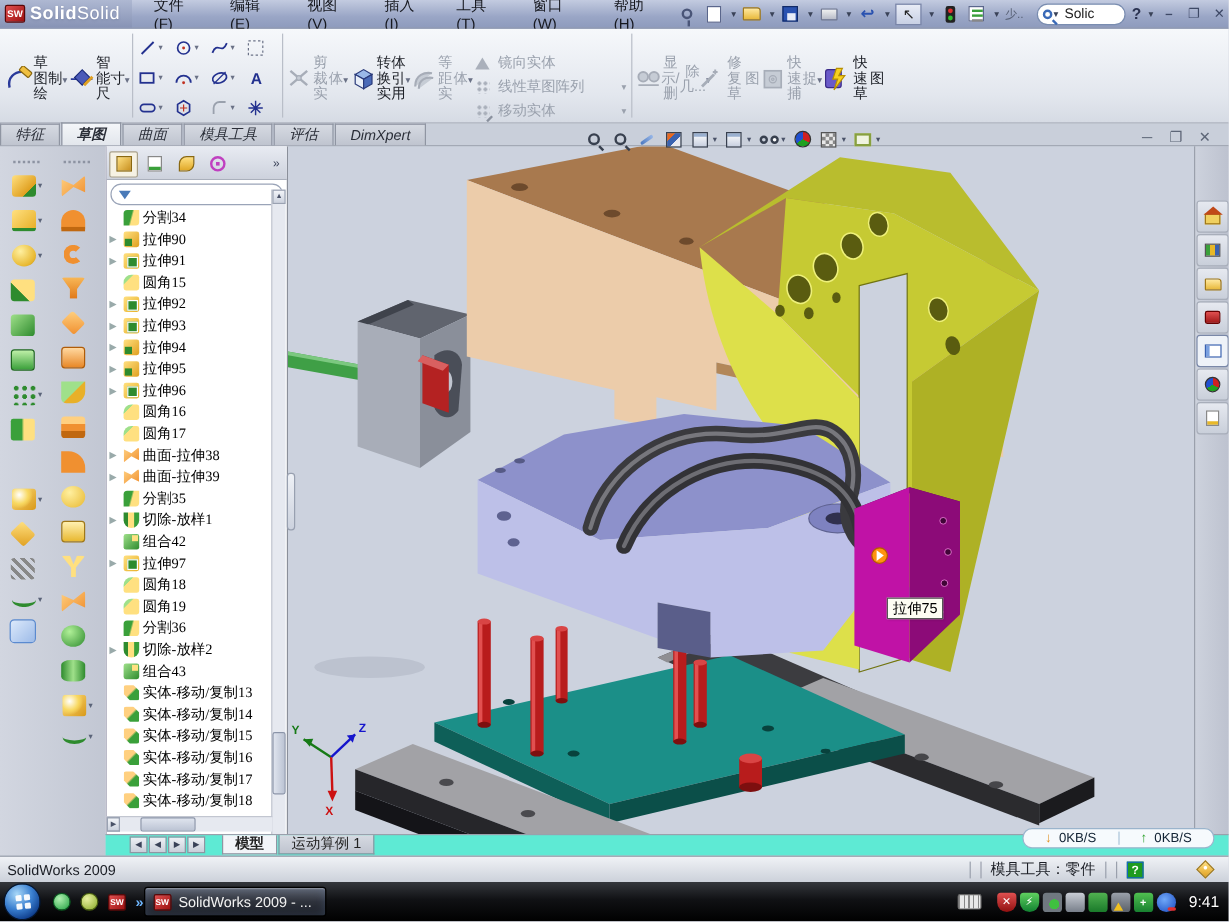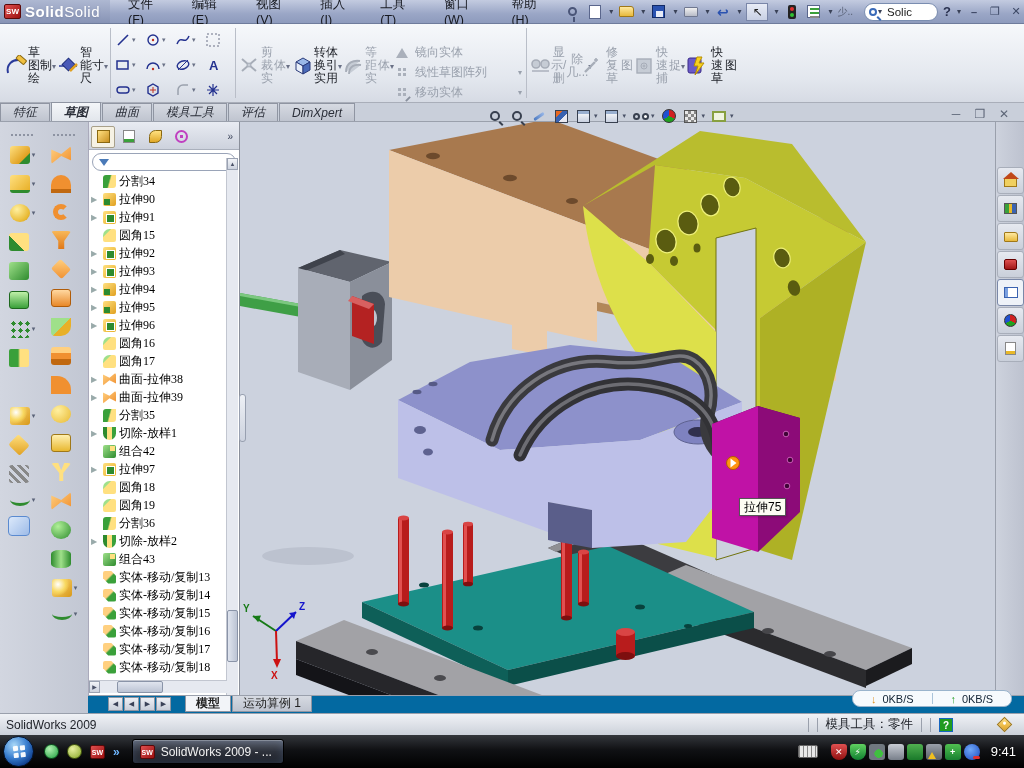--- a/index.html
+++ b/index.html
@@ -171,21 +171,21 @@
   .rp-home { width:13px; height:9px; background:#f0d060; border:1px solid #a07818; position:relative; margin-top:4px; }
   .rp-home::before { content:""; position:absolute; left:-2px; top:-7px; border-left:8px solid transparent; border-right:8px solid transparent; border-bottom:7px solid #c04818; }
   .rp-lib { width:13px; height:11px; background:linear-gradient(90deg,#3aa03a 33%,#e8b828 33% 66%,#3a62b0 66%); border:1px solid #555; }
   .rp-foldr { width:14px; height:10px; background:linear-gradient(#ffe9a0,#e8b93c); border:1px solid #a07818; border-radius:1px 3px 1px 1px; }
   .rp-tool { width:13px; height:11px; background:linear-gradient(#e05050,#a01818); border:1px solid #600; border-radius:2px; }
   .rp-pal { width:14px; height:11px; background:#fff; border:1px solid #3a62b0; box-shadow:inset 3px 0 0 #7aa0e0; }
   .rp-ball { width:13px; height:13px; border-radius:50%; background:conic-gradient(#d02020 0 33%,#20a020 33% 66%,#2050d0 66%); border:1px solid #333; }
   .rp-doc { width:11px; height:13px; background:#fff; border:1px solid #888; box-shadow:inset 0 -3px 0 #e8b828; }
 
   
-  .docbar { position:absolute; left:88px; top:695px; width:936px; height:18px; background:#0369a1; border-top:1px solid #9aa0ac; display:flex; align-items:flex-start; }
+  .docbar { position:absolute; left:88px; top:695px; width:936px; height:18px; background:#5eead4; border-top:1px solid #9aa0ac; display:flex; align-items:flex-start; }
   .nav-btn { width:15px; height:14px; margin-top:1px; background:linear-gradient(#eef0f5,#c9cfda); border:1px solid #8f95a2; color:#3a4258; font-size:7px; display:flex; align-items:center; justify-content:center; }
   .dtab { height:16px; padding:0 10px; display:flex; align-items:center; font-size:12px; color:#222; background:linear-gradient(#d6dae2,#bfc4cf); border:1px solid #8f95a2; border-top:none; margin-right:1px; }
   .dtab.active { background:#f2f4f8; font-weight:bold; }
 
   
   .statusbar { position:absolute; left:0; top:713px; width:1024px; height:22px; background:linear-gradient(#f0f2f6,#ccd1da); border-top:1px solid #9aa0ac; display:flex; align-items:center; color:#1c1f26; }
   .sb-left { padding-left:6px; font-size:12px; }
   .sb-right { margin-left:auto; display:flex; align-items:center; gap:8px; padding-right:10px; }
   .sb-sep { width:1px; height:14px; background:#9aa0ac; }
   .sb-help { width:14px; height:14px; background:#1f9b1f; border:1px solid #1565c0; color:#fff; font-size:10px; font-weight:bold; text-align:center; line-height:13px; }
@@ -203,21 +203,21 @@
   .taskbar { position:absolute; left:0; top:735px; width:1024px; height:33px; background:linear-gradient(#34373c,#101114 45%,#000); display:flex; align-items:center; }
   .orb { position:absolute; left:3px; top:1px; width:31px; height:31px; border-radius:50%;
     background:radial-gradient(circle at 35% 28%,#a8d8f8,#3a7fd0 45%,#0f3e8c 78%,#061f4a); border:1px solid #05152e; }
   .orb-flag { position:absolute; left:9px; top:9px; width:5px; height:5px; background:#fff; border-radius:1px;
     box-shadow:7px 0 0 #fff, 0 7px 0 #fff, 7px 7px 0 #fff; transform:rotate(-6deg); opacity:.95; }
   .qlaunch { display:flex; align-items:center; gap:8px; margin-left:44px; }
   .ql-green { width:15px; height:15px; border-radius:50%; background:radial-gradient(circle at 35% 30%,#b0f0b0,#20a040); border:1px solid #0a5a20; }
   .ql-ball { width:15px; height:15px; border-radius:50%; background:radial-gradient(circle at 35% 30%,#e8f0a0,#88a828); border:1px solid #4a6010; }
   .ql-sw { width:15px; height:14px; background:linear-gradient(135deg,#e05050,#9c1010); border:1px solid #5a0808; color:#fff; font-size:7px; font-weight:bold; text-align:center; line-height:13px; border-radius:2px; }
   .ql-chev { color:#6fb7ff; font-size:12px; font-weight:bold; }
-  .taskbtns { display:flex; gap:7px; margin-left:12px; }
+  .taskbtns { display:flex; gap:7px; }
   .tk-btn { width:152px; height:25px; border-radius:3px; border:1px solid #000; display:flex; align-items:center; gap:6px; padding:0 7px;
     background:linear-gradient(#4a4d54,#26282e 50%,#17181c); box-shadow:inset 0 1px 0 #ffffff2e; color:#f2f2f2; font-size:12px; white-space:nowrap; overflow:hidden; }
   .tk-btn.active { background:linear-gradient(#5d626e,#2e323c 50%,#1c1f26); box-shadow:inset 0 1px 0 #ffffff40, inset 0 0 8px #8fb8ff30; }
   .tray { position:absolute; right:8px; top:0; height:33px; display:flex; align-items:center; gap:3px; }
   .tray-kb { width:20px; height:13px; background:#e8e8e8; border:1px solid #666; border-radius:2px; margin-right:10px;
     background-image:repeating-linear-gradient(90deg,#888 0 1px,transparent 1px 4px); }
   .tri { width:16px; height:16px; border-radius:3px; font-size:9px; color:#fff; display:flex; align-items:center; justify-content:center; font-weight:bold; }
   .tri-redshield { background:linear-gradient(#e05050,#901010); border-radius:3px 3px 50% 50%; }
   .tri-greenshield { background:linear-gradient(#60d060,#108030); border-radius:3px 3px 50% 50%; }
   .tri-gear { background:radial-gradient(circle at 60% 60%,#40c040 30%,#707880 32%); }

